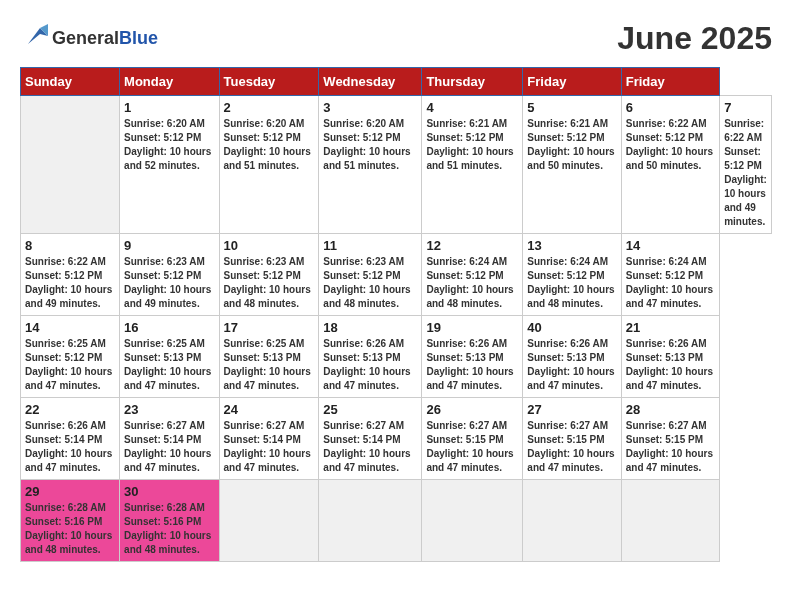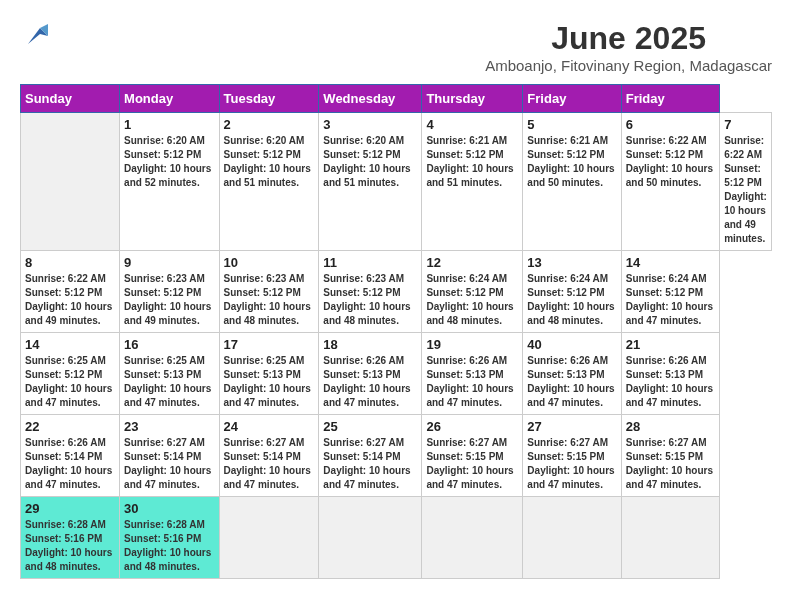--- a/index.html
+++ b/index.html
@@ -27,38 +27,38 @@
     .location {
       font-size: 15px;
       color: #555;
     }
     .calendar {
       width: 100%;
       border-collapse: collapse;
       font-size: 11px;
     }
     .calendar th {
-      background-color: #a21caf;
+      background-color: #b91c1c;
       color: #fff;
       padding: 6px 4px;
       text-align: left;
       font-size: 13px;
       font-weight: bold;
       border: 1px solid #3366aa;
     }
     .calendar td {
       border: 1px solid #ccc;
       vertical-align: top;
       padding: 4px;
       width: calc(100% / 7);
       min-height: 80px;
       background: #fff;
     }
     .calendar tr:last-child td {
-      background: #5eead4;
+      background: #ec4899;
     }
     .day-number {
       font-size: 13px;
       font-weight: bold;
       color: #222;
       display: block;
       margin-bottom: 2px;
     }
     .day-info {
       font-size: 10px;
@@ -84,25 +84,27 @@
 
 <div class="header-area">
   <div class="logo-wrapper">
     <div class="logo-row">
       <div>
         <svg width="32" height="32" viewBox="0 0 32 32">
           <polygon points="8,24 20,8 28,16 20,14" fill="#3366aa"></polygon>
           <polygon points="20,8 28,4 28,16" fill="#5599cc"></polygon>
         </svg>
       </div>
+      <div>
+        <span style="font-size:18px;font-weight:bold;color:#333;">General</span><span style="font-size:18px;font-weight:bold;color:#2255aa;">Blue</span>
+      </div>
     </div>
   </div>
   <div class="title-area">
     <div class="month-year">June 2025</div>
-    <div class="location">Amboanjo, Fitovinany Region, Madagascar</div>
   </div>
 </div>
 
 <table class="calendar">
   <thead>
     <tr>
     <th>Sunday</th>
         <th>Monday</th>
         <th>Tuesday</th>
         <th>Wednesday</th>

